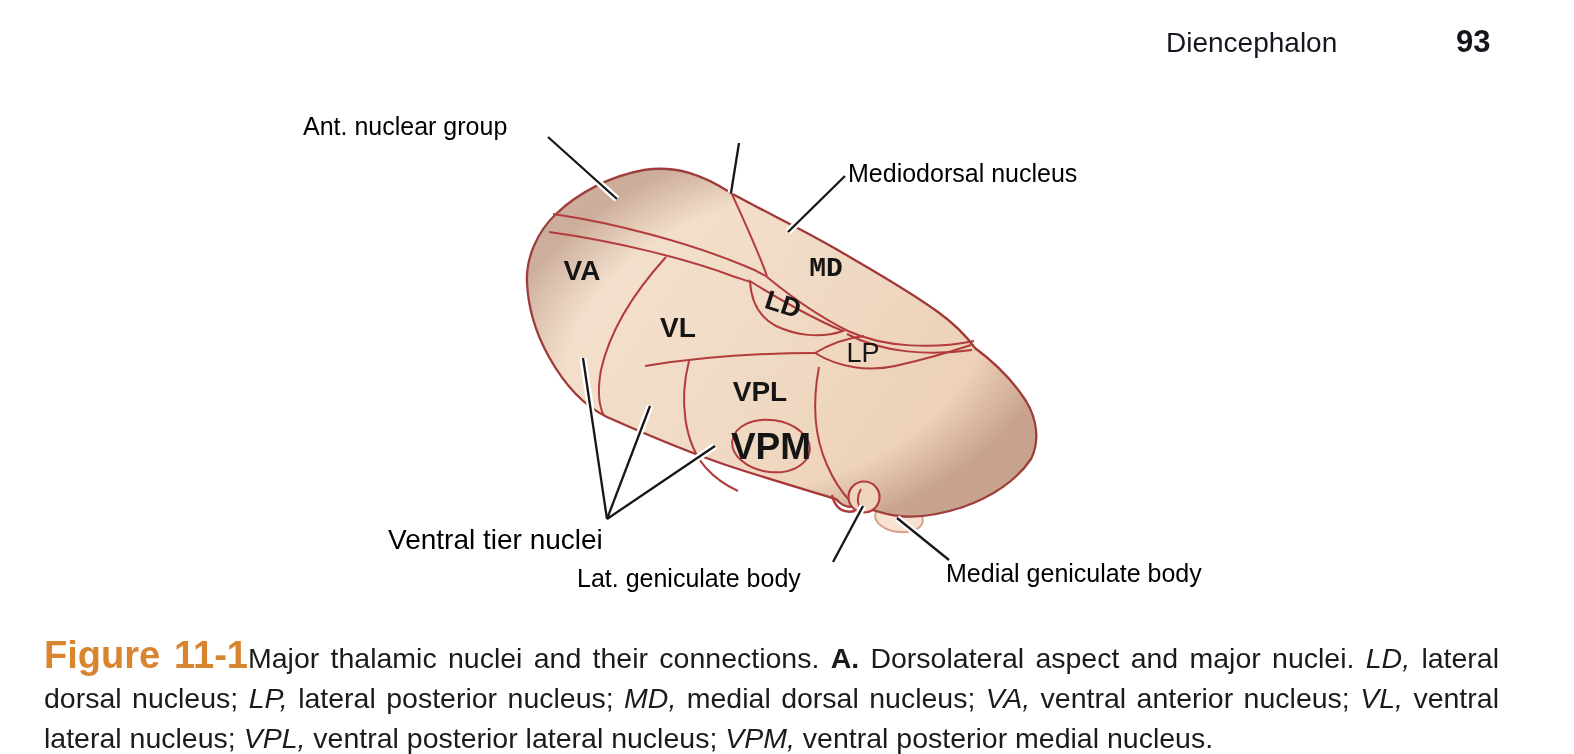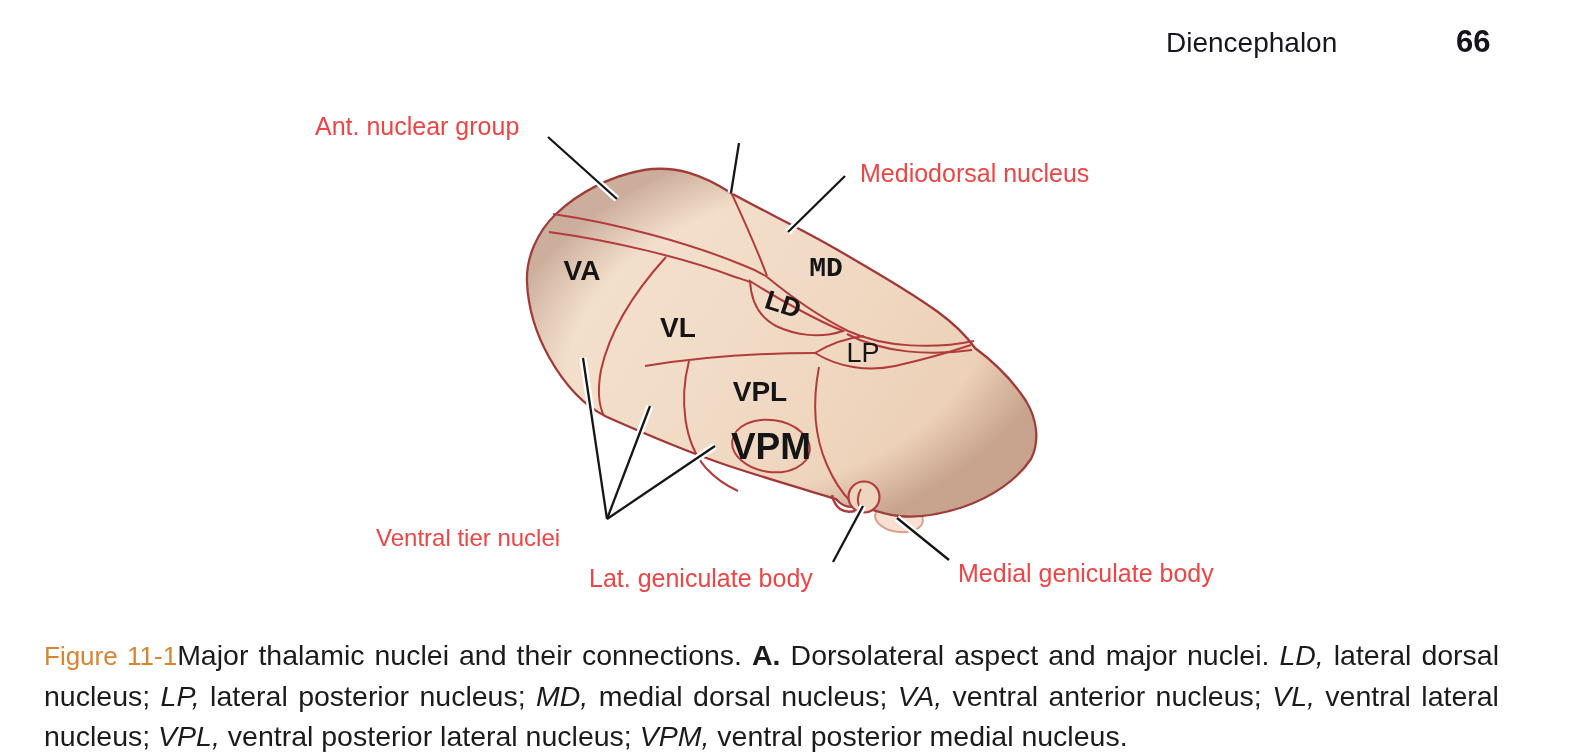--- a/index.html
+++ b/index.html
@@ -8,44 +8,44 @@
   .page{position:relative;width:1574px;height:588px;background:#fff;}
 
   
   .running-head{position:absolute;top:27px;left:1166px;font-size:28px;color:#161620;}
   .page-num{position:absolute;top:24px;left:1456px;font-size:31px;font-weight:700;color:#14141c;}
 
   
   .art{position:absolute;left:0;top:0;width:1574px;height:754px;}
 
   
-  .lbl{position:absolute;font-size:25px;color:#ef4444;white-space:nowrap;margin-left:12px;}
+  .lbl{position:absolute;font-size:25px;color:#000000;white-space:nowrap;}
   .nuc{position:absolute;font-size:28px;font-weight:700;color:#151515;white-space:nowrap;
        transform:translate(-50%,-50%);}
   .nuc.light{font-weight:400;font-size:27px;}
   .nuc.rot{transform:translate(-50%,-50%) rotate(18deg);font-size:27px;}
 
   
   .caption{position:absolute;left:44px;top:606px;width:1455px;
            font-size:28.5px;line-height:40px;color:#1b1b1b;text-align:justify;}
-  .seg-fig{color:#d9842e;font-weight:400;font-size:26px;}
+  .seg-fig{color:#d9842e;font-weight:700;font-size:38px;}
   .seg-bold{font-weight:700;}
   .seg-it{font-style:italic;}
 
   svg .halo{stroke:#ffffff;stroke-width:7;fill:none;}
   svg .lead{stroke:#161616;stroke-width:2.3;fill:none;}
   svg .red{stroke:#b23c3c;stroke-width:2;fill:none;}
 </style>
 </head>
 <body>
 
 <div class="page">
 
   <div class="running-head">Diencephalon</div>
-  <div class="page-num">66</div>
+  <div class="page-num">93</div>
 
   <svg class="art" viewBox="0 0 1574 754" xmlns="http://www.w3.org/2000/svg">
     <defs>
       <linearGradient id="bodyFill" x1="0" y1="0" x2="1" y2="0.45">
         <stop offset="0" stop-color="#f4e3d0"></stop>
         <stop offset="0.55" stop-color="#f1dbc6"></stop>
         <stop offset="1" stop-color="#eccfb6"></stop>
       </linearGradient>
       <radialGradient id="vignette" gradientUnits="userSpaceOnUse" cx="778" cy="342" r="300" gradientTransform="rotate(-17 778 342) scale(1 0.66) translate(0 176)">
         <stop offset="0" stop-color="#8d5a4c" stop-opacity="0"></stop>
@@ -116,21 +116,21 @@
       <path class="lead" d="M 607,519 L 583,358"></path>
       <path class="lead" d="M 607,519 L 650,406"></path>
       <path class="lead" d="M 607,519 L 715,446"></path>
       <path class="lead" d="M 833,562 L 863,506"></path>
       <path class="lead" d="M 949,560 L 897,518"></path>
     </g>
   </svg>
 
   <div class="lbl" style="left:303px;top:112px;">Ant. nuclear group</div>
   <div class="lbl" style="left:848px;top:159px;">Mediodorsal nucleus</div>
-  <div class="lbl" style="left:364px;top:524px;font-size:24px;">Ventral tier nuclei</div>
+  <div class="lbl" style="left:388px;top:524px;font-size:28px;">Ventral tier nuclei</div>
   <div class="lbl" style="left:946px;top:559px;">Medial geniculate body</div>
   <div class="lbl" style="left:577px;top:564px;">Lat. geniculate body</div>
 
   <div class="nuc" style="left:582px;top:271px;">VA</div>
   <div class="nuc" style="left:678px;top:328px;">VL</div>
   <div class="nuc" style="left:826px;top:268px;font-family:Liberation Mono, monospace;">MD</div>
   <div class="nuc rot" style="left:783px;top:305px;">LD</div>
   <div class="nuc light" style="left:863px;top:353px;text-align:center;">LP</div>
   <div class="nuc" style="left:760px;top:392px;">VPL</div>
   <div class="nuc" style="left:771px;top:447px;font-size:37px;">VPM</div>

